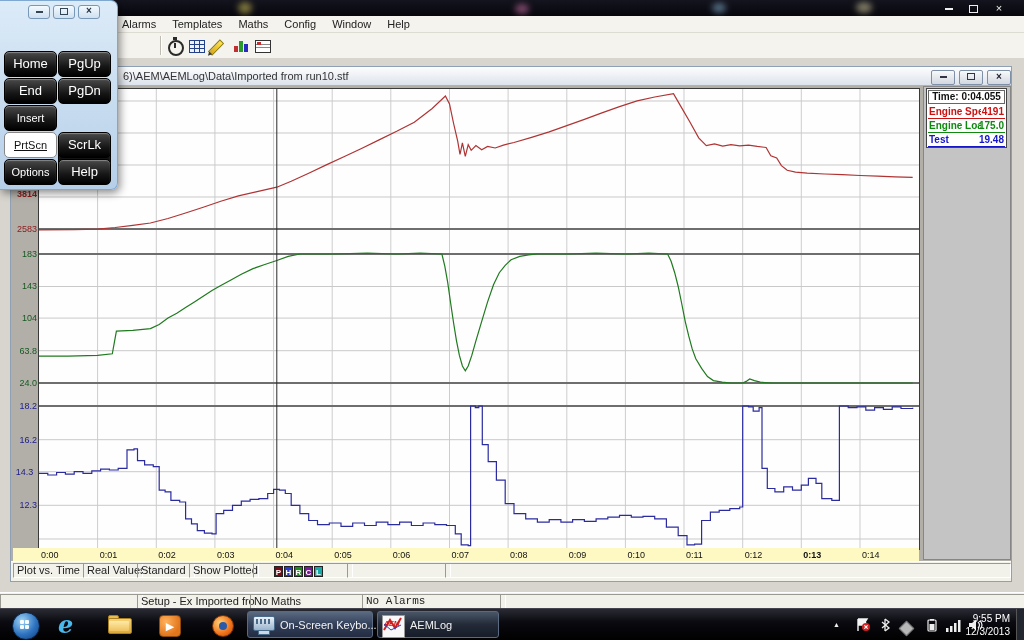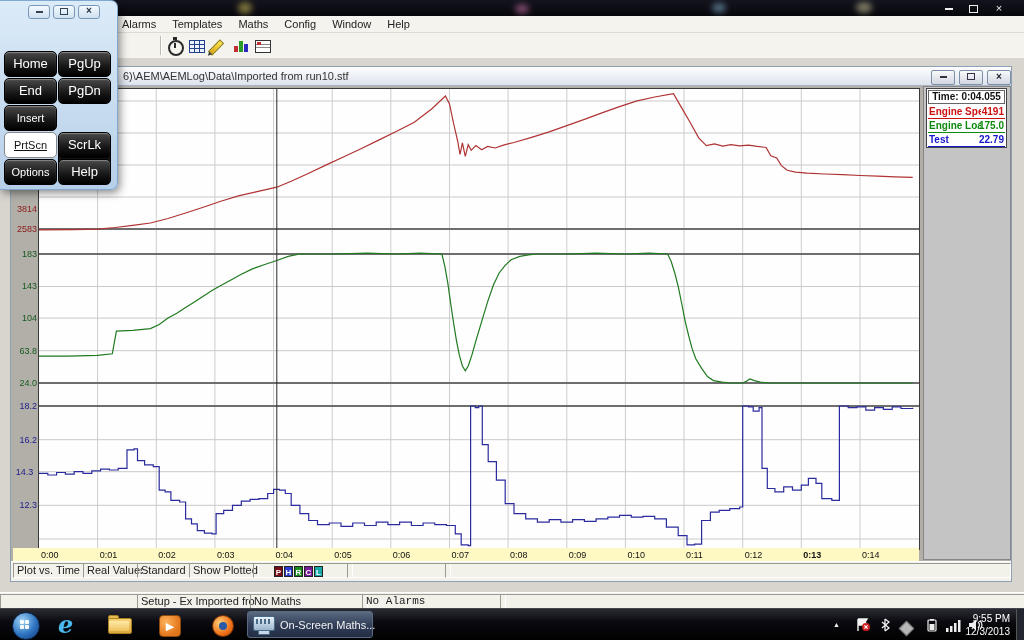--- a/index.html
+++ b/index.html
@@ -220,21 +220,21 @@
           <line x1="0" y1="382.7" x2="880" y2="382.7" stroke="#c9c9c9" stroke-width="1"></line>
           <line x1="0" y1="416.3" x2="880" y2="416.3" stroke="#c9c9c9" stroke-width="1"></line>
           <line x1="0" y1="450.0" x2="880" y2="450.0" stroke="#c9c9c9" stroke-width="1"></line>
           <path d="M0.0 140.9 L35.2 140.7 L58.6 140.1 L76.2 138.5 L93.8 136.4 L111.4 134.0 L129.0 129.5 L146.6 124.0 L164.2 118.2 L181.8 112.3 L199.4 106.9 L217.0 102.9 L237.8 98.2 L252.2 92.2 L269.7 84.2 L287.3 75.9 L304.9 67.8 L322.5 59.5 L340.1 50.9 L357.7 42.3 L375.3 33.2 L392.9 19.7 L406.4 7.0 L410.5 15.0 L414.6 34.5 L418.7 52.2 L421.0 65.5 L423.4 53.8 L426.3 67.3 L429.2 55.6 L432.2 61.3 L436.9 56.6 L442.7 60.8 L448.6 57.4 L456.2 59.0 L464.4 56.1 L475.0 53.5 L492.6 48.3 L510.2 42.9 L527.8 36.6 L545.4 30.4 L562.9 23.9 L580.5 17.6 L598.1 11.9 L615.7 8.0 L634.5 4.6 L642.1 17.9 L650.9 33.0 L659.7 48.8 L667.3 56.6 L675.5 54.8 L683.7 57.2 L692.0 55.6 L700.7 56.9 L709.5 56.1 L718.3 57.4 L727.1 58.5 L731.8 66.8 L737.7 68.9 L742.4 76.6 L748.2 81.3 L756.5 83.1 L768.2 84.2 L785.8 85.0 L803.4 85.7 L821.0 86.5 L838.6 87.2 L856.1 87.8 L873.7 88.3" fill="none" stroke="#b03333" stroke-width="1.2"></path>
           <path d="M0.0 267.2 L29.3 267.2 L58.6 266.4 L73.3 264.8 L77.4 242.1 L93.8 241.3 L111.4 239.6 L120.2 235.6 L129.0 229.1 L137.8 224.2 L146.6 218.5 L155.4 212.9 L164.2 207.2 L173.0 201.5 L181.8 196.6 L190.6 191.8 L202.3 185.3 L214.0 179.6 L225.8 175.5 L237.8 171.5 L249.2 167.4 L260.9 165.0 L293.2 165.0 L328.4 164.2 L357.7 165.0 L381.2 164.2 L402.9 165.0 L405.8 177.2 L408.7 193.4 L411.7 214.5 L414.6 234.0 L417.5 251.8 L420.4 266.4 L423.4 277.0 L426.3 281.8 L429.2 277.0 L432.8 266.4 L436.9 251.8 L442.7 232.3 L448.6 212.9 L454.5 195.8 L460.3 183.7 L466.2 176.4 L472.1 170.7 L480.8 167.4 L489.6 165.8 L498.4 165.0 L527.8 165.0 L557.1 164.2 L586.4 165.0 L609.9 164.2 L628.6 165.0 L632.1 172.3 L635.7 183.7 L639.2 197.5 L642.7 214.5 L646.2 232.3 L649.7 246.9 L653.2 259.9 L656.8 269.7 L662.6 279.4 L668.5 287.5 L674.4 291.6 L683.2 293.2 L692.0 294.0 L703.7 294.0 L707.2 292.4 L710.7 289.9 L715.4 291.6 L721.3 293.2 L733.0 294.0 L762.3 294.0 L791.6 294.0 L821.0 294.0 L850.3 294.0 L873.7 294.0" fill="none" stroke="#1f7a1f" stroke-width="1.2"></path>
           <path d="M0.0 384.3 L8.8 384.3 L8.8 386.0 L17.6 386.0 L17.6 383.5 L26.4 383.5 L26.4 385.2 L35.2 385.2 L35.2 382.7 L44.0 382.7 L44.0 384.3 L52.8 384.3 L52.8 381.8 L61.6 381.8 L61.6 380.1 L70.4 380.1 L70.4 381.0 L79.2 381.0 L79.2 379.3 L88.0 379.3 L88.0 360.8 L95.0 360.8 L95.0 359.9 L98.5 359.9 L98.5 371.7 L105.6 371.7 L105.6 375.9 L114.3 375.9 L114.3 377.6 L120.2 377.6 L120.2 401.2 L126.1 401.2 L126.1 402.9 L131.9 402.9 L131.9 411.3 L140.7 411.3 L140.7 413.0 L146.6 413.0 L146.6 429.8 L152.5 429.8 L152.5 434.8 L158.3 434.8 L158.3 441.6 L165.4 441.6 L165.4 444.1 L173.0 444.1 L173.0 444.9 L177.1 444.9 L177.1 424.7 L184.7 424.7 L184.7 421.4 L193.5 421.4 L193.5 416.3 L202.3 416.3 L202.3 412.1 L211.1 412.1 L211.1 410.4 L219.9 410.4 L219.9 409.6 L228.7 409.6 L228.7 404.5 L234.6 404.5 L234.6 400.3 L240.4 400.3 L240.4 401.2 L246.3 401.2 L246.3 404.5 L252.2 404.5 L252.2 416.3 L260.9 416.3 L260.9 424.7 L269.7 424.7 L269.7 431.5 L278.5 431.5 L278.5 435.7 L290.3 435.7 L290.3 434.0 L302.0 434.0 L302.0 437.4 L313.7 437.4 L313.7 434.0 L325.5 434.0 L325.5 436.5 L337.2 436.5 L337.2 433.2 L348.9 433.2 L348.9 435.7 L360.6 435.7 L360.6 433.2 L372.4 433.2 L372.4 436.5 L384.1 436.5 L384.1 434.0 L395.8 434.0 L395.8 435.7 L407.5 435.7 L407.5 436.5 L416.3 436.5 L416.3 444.9 L422.2 444.9 L422.2 455.9 L429.2 455.9 L429.2 456.7 L431.6 456.7 L431.6 317.0 L436.3 317.0 L436.3 318.7 L439.8 318.7 L439.8 317.0 L443.3 317.0 L443.3 355.7 L449.2 355.7 L449.2 372.6 L457.4 372.6 L457.4 391.1 L466.2 391.1 L466.2 414.6 L475.0 414.6 L475.0 424.7 L486.7 424.7 L486.7 429.8 L498.4 429.8 L498.4 433.2 L510.2 433.2 L510.2 430.6 L521.9 430.6 L521.9 433.2 L533.6 433.2 L533.6 430.6 L545.4 430.6 L545.4 432.3 L557.1 432.3 L557.1 429.8 L568.8 429.8 L568.8 428.1 L580.5 428.1 L580.5 426.4 L592.3 426.4 L592.3 428.1 L604.0 428.1 L604.0 427.3 L615.7 427.3 L615.7 429.8 L627.4 429.8 L627.4 438.2 L639.2 438.2 L639.2 446.6 L648.0 446.6 L648.0 455.9 L655.6 455.9 L655.6 455.1 L662.6 455.1 L662.6 431.5 L671.4 431.5 L671.4 423.1 L680.2 423.1 L680.2 421.4 L690.8 421.4 L690.8 419.7 L700.7 419.7 L700.7 418.0 L703.7 418.0 L703.7 317.0 L709.5 317.0 L709.5 317.8 L714.2 317.8 L714.2 322.1 L720.1 322.1 L720.1 318.7 L723.0 318.7 L723.0 379.3 L728.3 379.3 L728.3 399.5 L735.9 399.5 L735.9 402.9 L744.7 402.9 L744.7 397.8 L753.5 397.8 L753.5 401.2 L762.3 401.2 L762.3 396.1 L769.4 396.1 L769.4 389.4 L777.0 389.4 L777.0 394.4 L782.8 394.4 L782.8 409.6 L792.8 409.6 L792.8 411.3 L800.4 411.3 L800.4 317.0 L809.2 317.0 L809.2 318.7 L818.0 318.7 L818.0 317.8 L826.8 317.8 L826.8 321.2 L835.6 321.2 L835.6 318.7 L844.4 318.7 L844.4 320.4 L853.2 320.4 L853.2 317.8 L862.0 317.8 L862.0 319.5 L873.7 319.5 L873.7 318.7" fill="none" stroke="#2b2ba0" stroke-width="1.2"></path>
           <line x1="237.8" y1="0" x2="237.8" y2="460" stroke="#2a2a2a" stroke-width="1"></line>
         </svg>
     </div>
     <div id="y-labels">
-        <div class="ytick" style="left: 1px; top: 138px; color: rgb(139, 26, 26);">3814</div>
+        <div class="ytick" style="left: 1px; top: 123px; color: rgb(139, 26, 26); font-weight: bold;">3814</div>
         <div class="ytick" style="left: 1px; top: 158px; color: rgb(139, 26, 26);">2583</div>
         <div class="ytick" style="left: 1px; top: 183px; color: rgb(20, 89, 31);">183</div>
         <div class="ytick" style="left: 1px; top: 215.453px; color: rgb(20, 89, 31);">143</div>
         <div class="ytick" style="left: 1px; top: 247.094px; color: rgb(20, 89, 31);">104</div>
         <div class="ytick" style="left: 1px; top: 279.709px; color: rgb(20, 89, 31);">63.8</div>
         <div class="ytick" style="left: 1px; top: 312px; color: rgb(20, 89, 31);">24.0</div>
         <div class="ytick" style="left: 1px; top: 335px; color: rgb(28, 28, 138);">18.2</div>
         <div class="ytick" style="left: 1px; top: 368.671px; color: rgb(28, 28, 138);">16.2</div>
         <div class="ytick" style="left: 1px; top: 400.658px; color: rgb(28, 28, 138); text-align: center;">14.3</div>
         <div class="ytick" style="left: 1px; top: 434.329px; color: rgb(28, 28, 138);">12.3</div>
@@ -264,21 +264,21 @@
         <div class="vrow" style="color: rgb(204, 17, 17); border-bottom: 1px solid rgb(204, 17, 17);">
           <span class="vname">Engine Speed</span>
           <span class="vval">4191</span>
         </div>
         <div class="vrow" style="color: rgb(15, 138, 15); border-bottom: 1px solid rgb(15, 138, 15);">
           <span class="vname">Engine Load</span>
           <span class="vval">175.0</span>
         </div>
         <div class="vrow" style="color: rgb(21, 21, 204); border-bottom: 1px solid rgb(21, 21, 204);">
           <span class="vname">Test</span>
-          <span class="vval">22.79</span>
+          <span class="vval">19.48</span>
         </div>
       </div>
     </div>
     <div id="resize-grip"></div>
 
     <div id="doc-status">
       <span class="seg" style="left:2px;width:68px;">Plot vs. Time</span>
       <span class="seg" style="left:72px;width:52px;">Real Values</span>
       <span class="seg" style="left:126px;width:50px;">Standard</span>
       <span class="seg" style="left:178px;width:62px;">Show Plotted</span>
@@ -319,21 +319,31 @@
         <span class="ffx">
           <i></i>
         </span>
       </span>
 
     <button class="task-btn" style="left:247px;width:126px;background:linear-gradient(#5a6a80,#33405a 50%,#222c42);">
       <span class="osk-ico">
           <i></i>
         </span>
         <span class="osk-base"></span>
-      <span class="lbl">On-Screen Maths...</span>
+      <span class="lbl">On-Screen Keybo...</span>
+    </button>
+    <button class="task-btn" style="left:377px;width:122px;">
+      <span class="aem-ico">
+        <svg width="19" height="19">
+          <polyline points="1,14 7,4 12,12 18,2" fill="none" stroke="#d02020" stroke-width="2"></polyline>
+          <polyline points="1,8 8,14 18,9" fill="none" stroke="#2040c0" stroke-width="1"></polyline>
+        </svg>
+        <span class="aem-txt">AEM</span>
+      </span>
+      <span class="lbl">AEMLog</span>
     </button>
 
     <span class="tray-ico" style="left:833px;top:12px;font-size:7px;">▲</span>
     <span class="tray-ico" style="left:855px;">
       <svg width="16" height="14">
           <path d="M3 1 L3 13 M3 1 L12 1 L10 4 L12 7 L3 7" fill="#f4f4f4" stroke="#f4f4f4" stroke-width="1.4"></path>
           <circle cx="11" cy="9" r="4" fill="#d02020"></circle>
           <path d="M9.4 7.4 L12.6 10.6 M12.6 7.4 L9.4 10.6" stroke="#fff" stroke-width="1.2"></path>
         </svg>
     </span>

